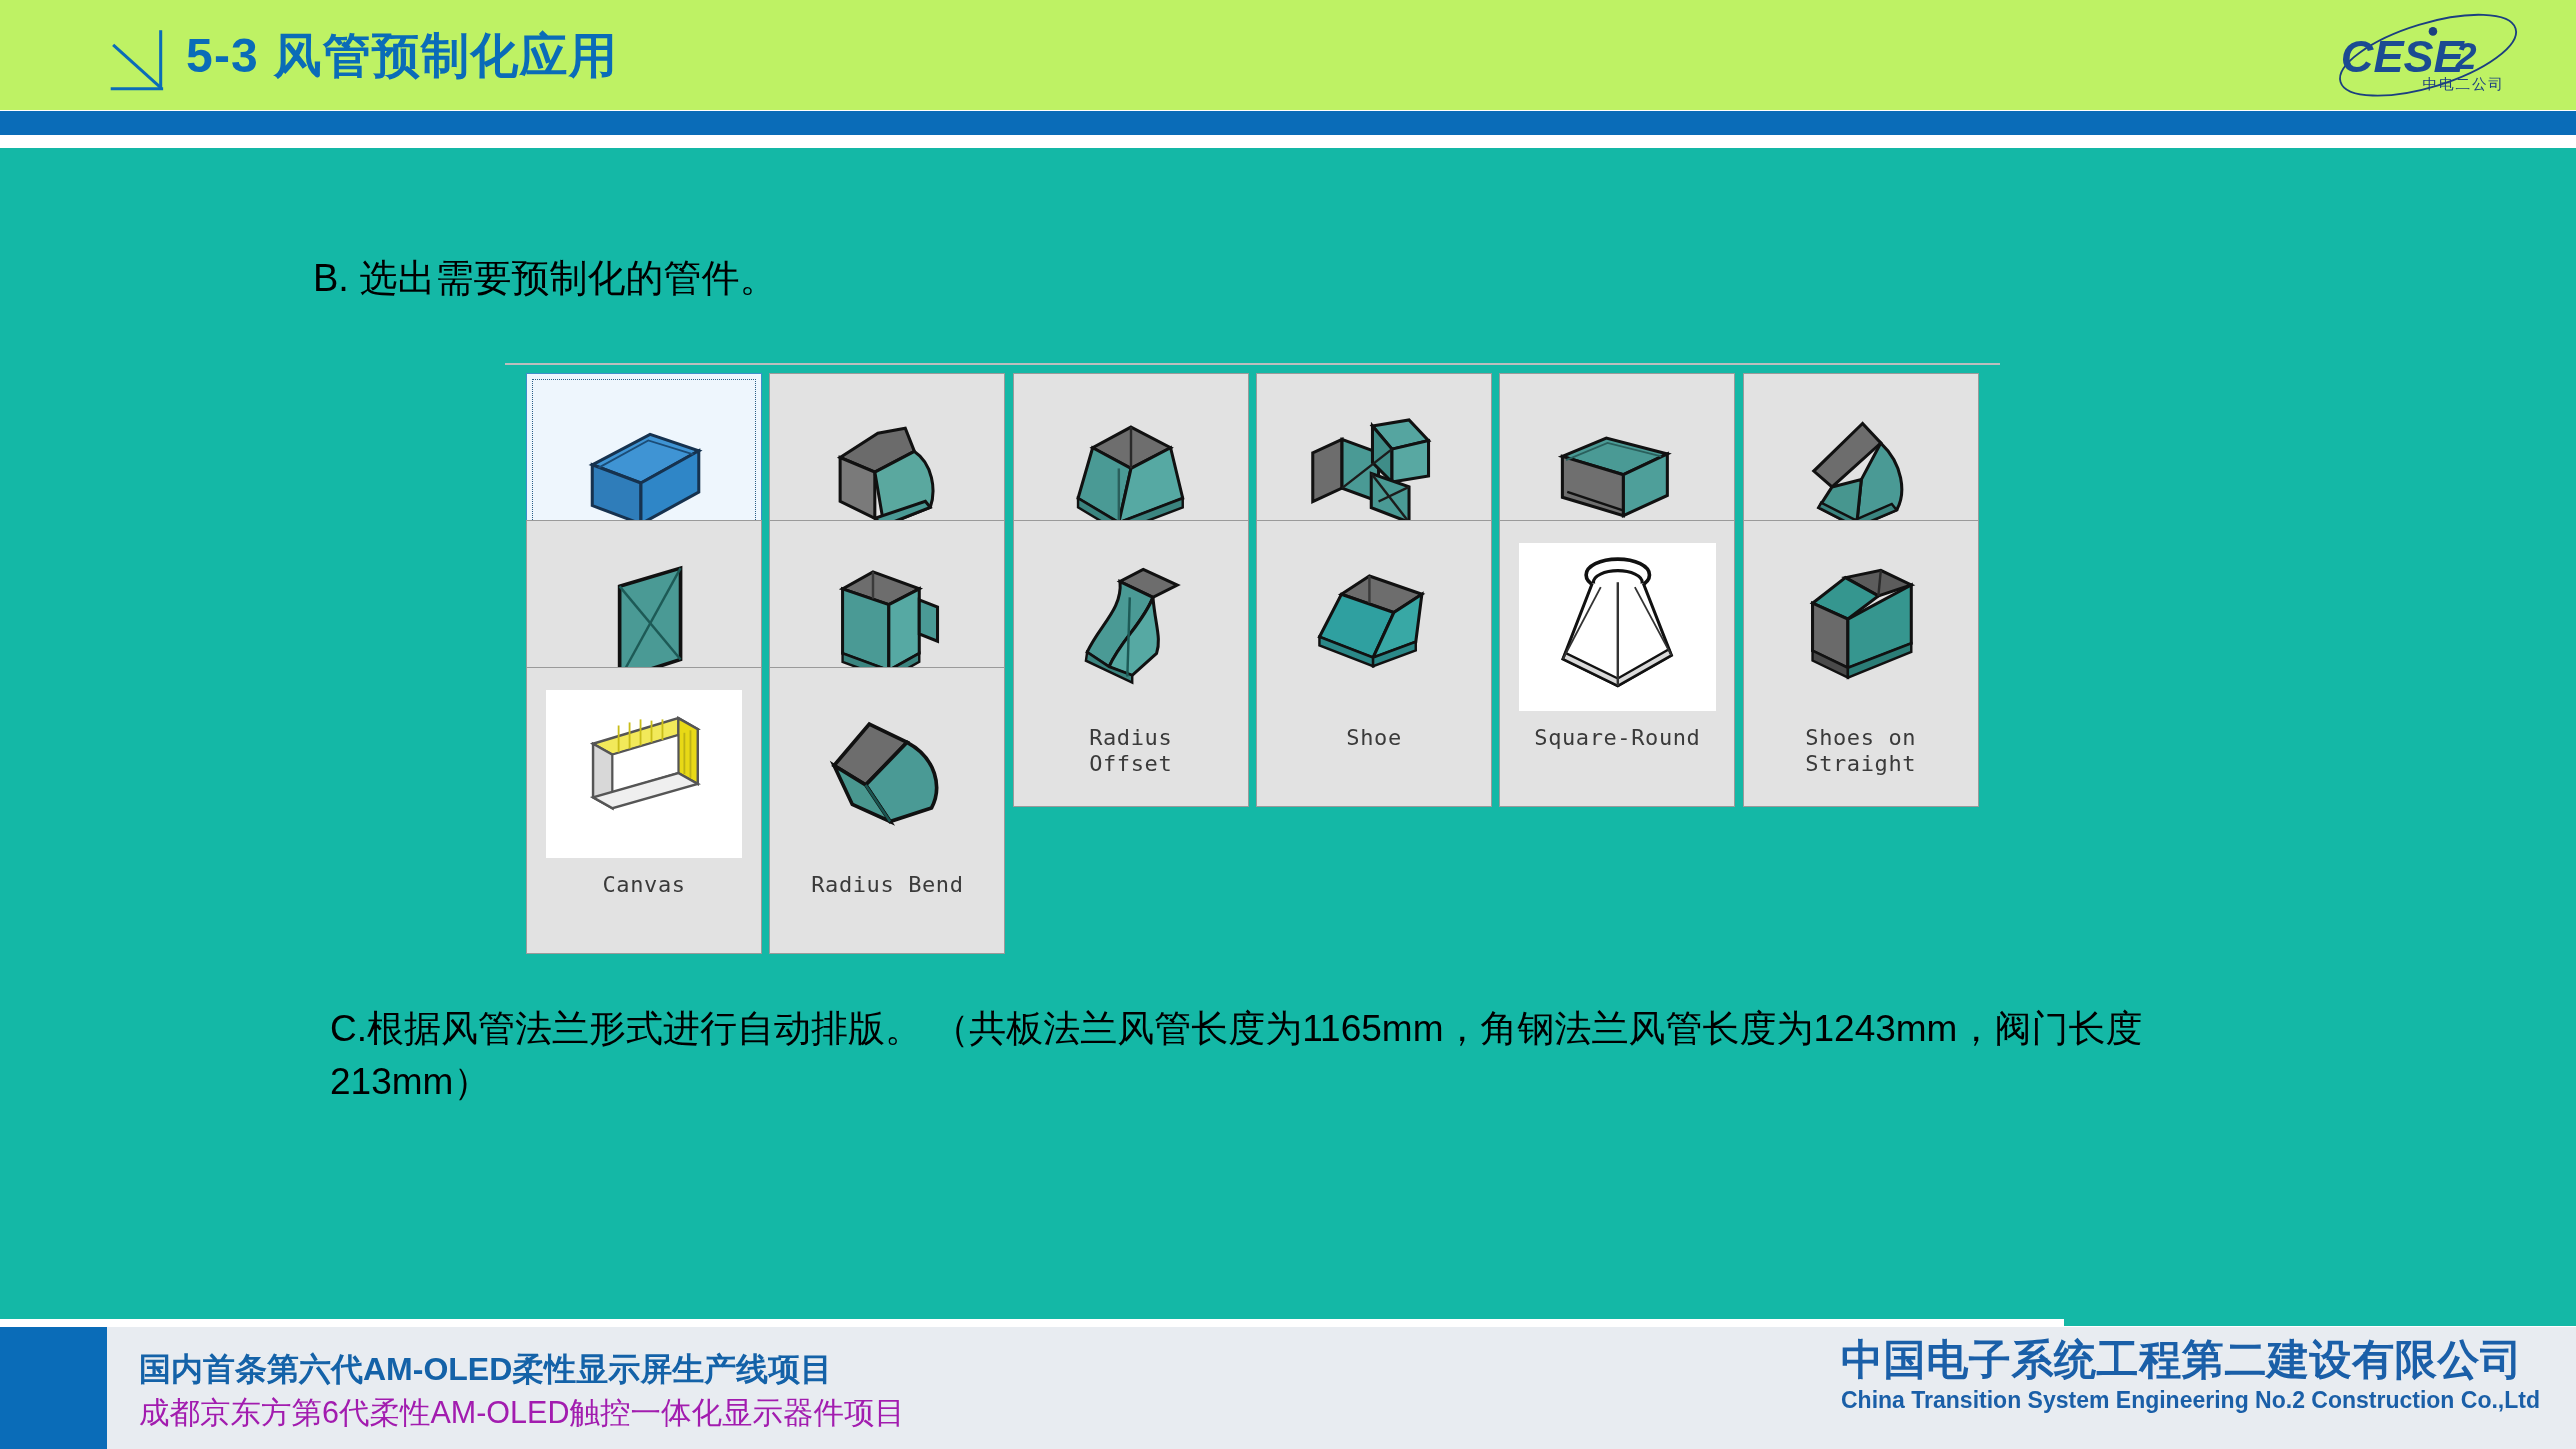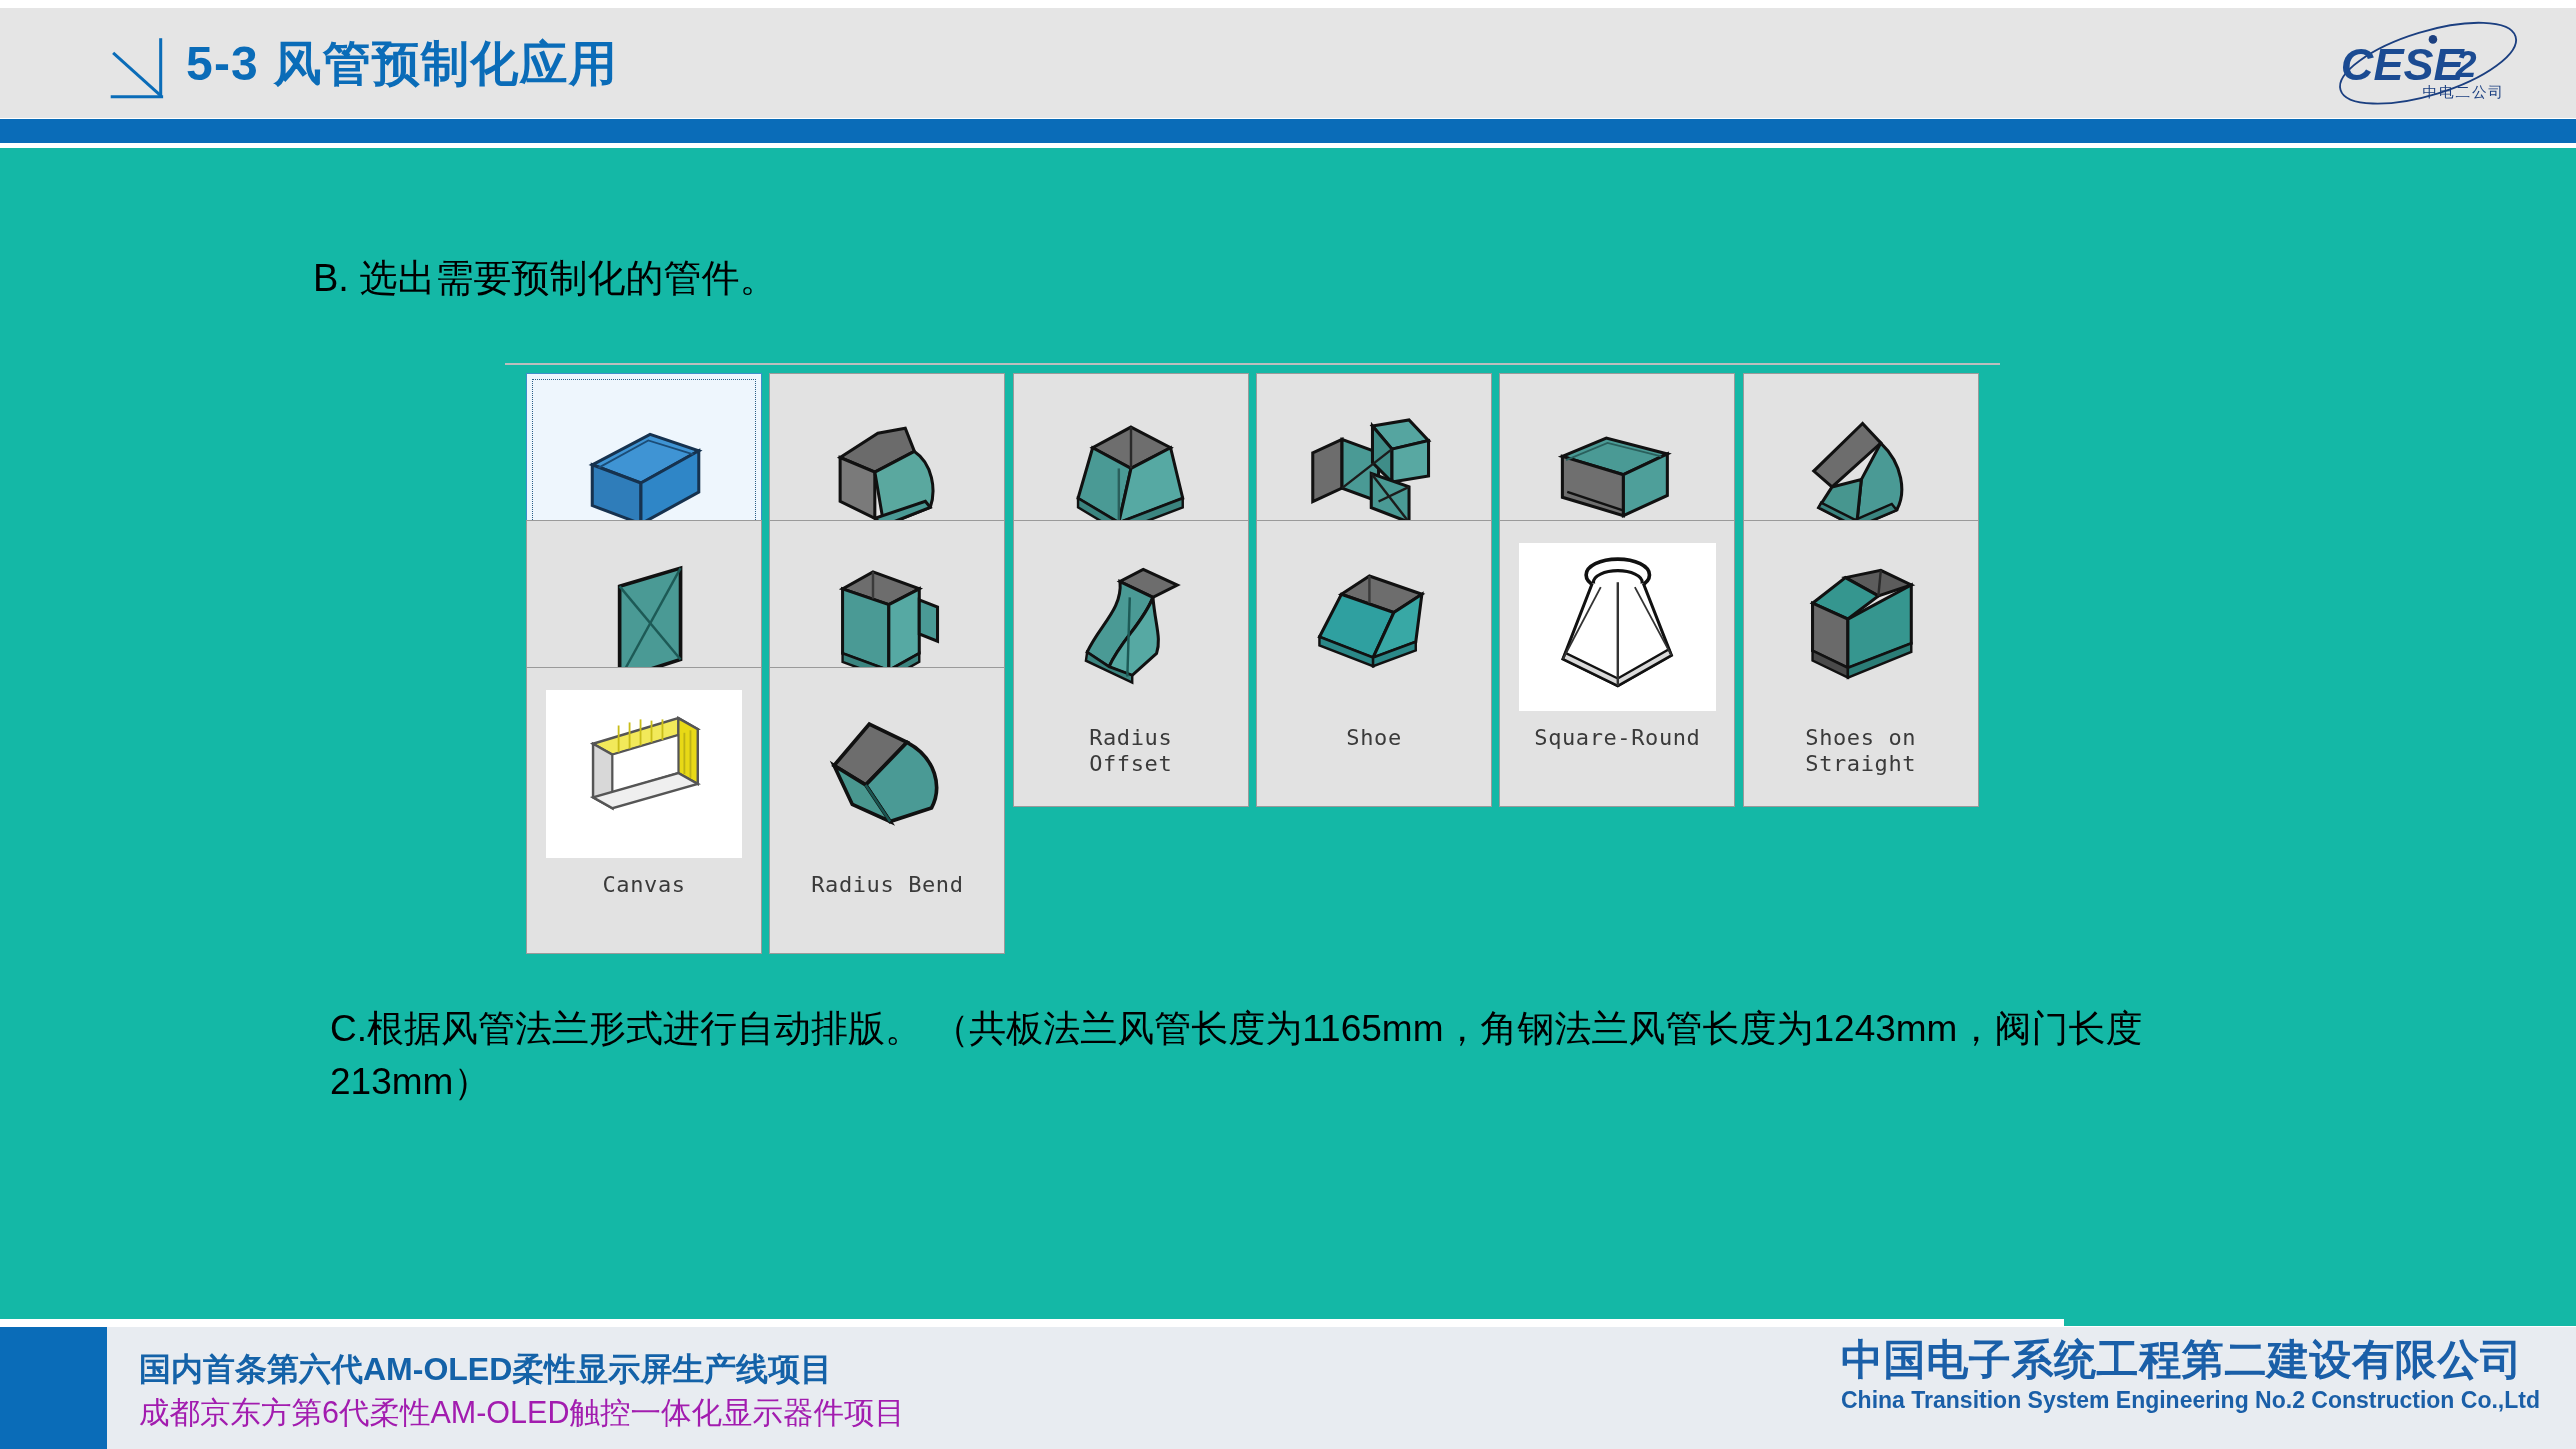--- a/index.html
+++ b/index.html
@@ -4,21 +4,21 @@
 <style>
   html,body{margin:0;padding:0;}
   body{
     width:2576px;height:1449px;
     background:#ffffff;
     font-family:"Liberation Sans","DejaVu Sans",sans-serif;
     overflow:hidden;position:relative;
   }
 
   
-  .header{position:absolute;left:0;top:0;width:2576px;height:110px;background:#e5e5e5;margin-top:8px;}
+  .header{position:absolute;left:0;top:0;width:2576px;height:110px;background:#bef264;}
   .hdr-mark{position:absolute;left:107px;top:29px;width:58px;height:64px;}
   .hdr-mark svg{display:block;}
   .hdr-title{
     position:absolute;left:186px;top:32px;
     font-size:48px;font-weight:700;color:#0a6cb8;
     letter-spacing:1.2px;white-space:nowrap;line-height:1;
   }
   .hdr-rule{position:absolute;left:0;top:111px;width:2576px;height:24.4px;background:#0a6cb8;}
 
   .logo{position:absolute;right:29px;top:11px;width:244px;height:92px;}

